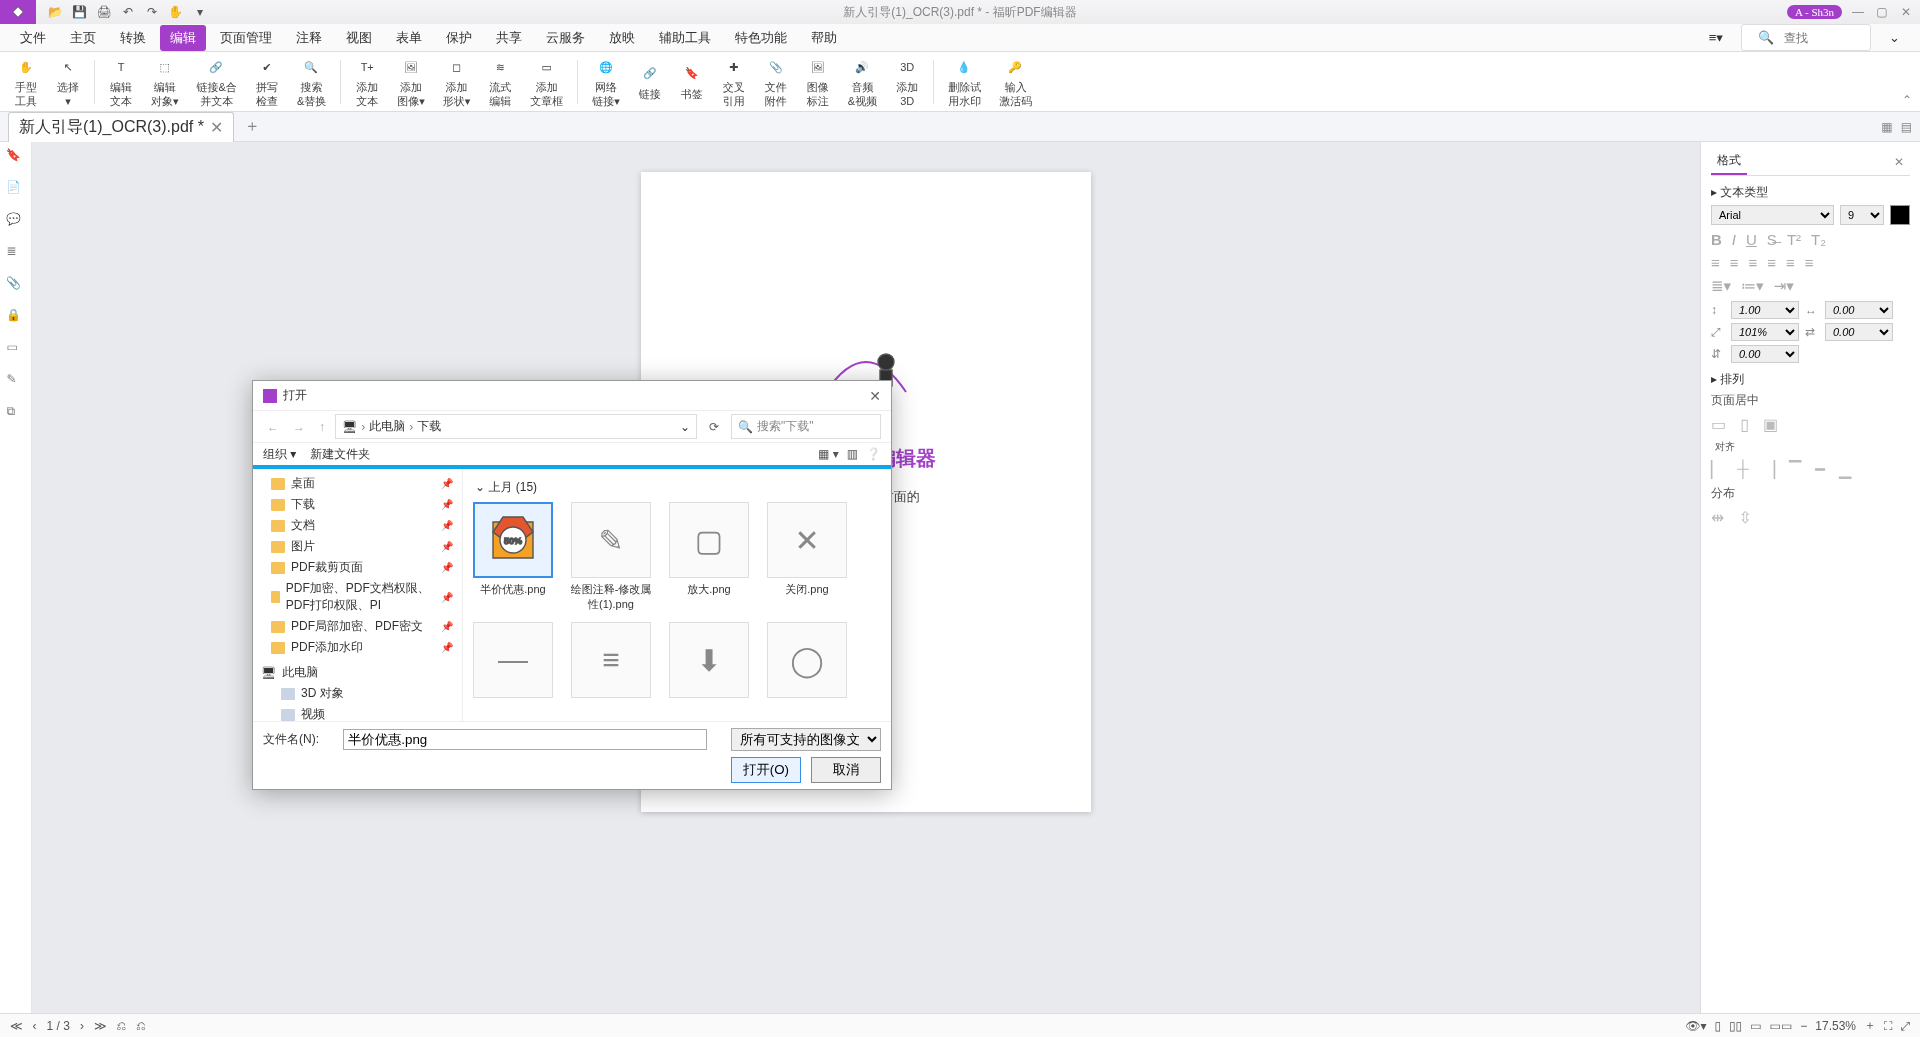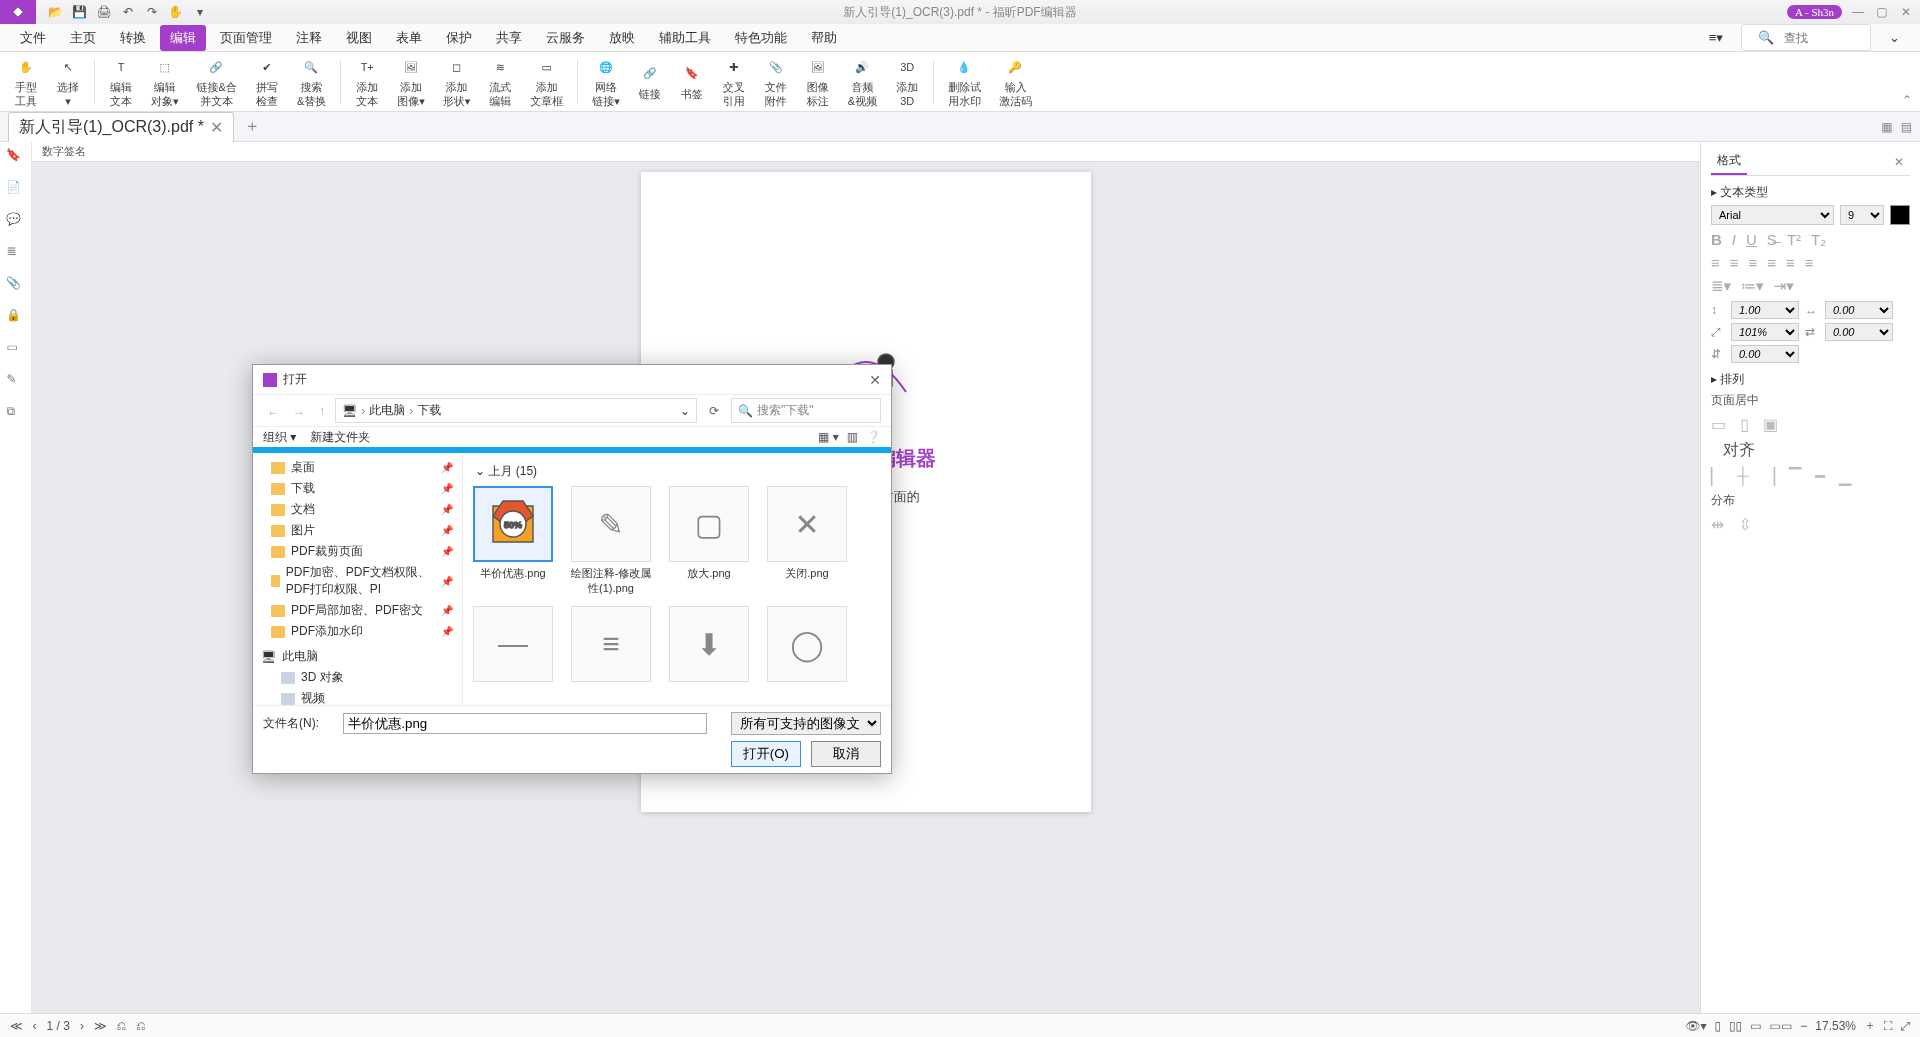--- a/index.html
+++ b/index.html
@@ -64,31 +64,31 @@
 .right-panel .num-field { display:flex; align-items:center; gap:4px; }
 .right-panel .num-field .lbl-ico { width:16px; color:#888; }
 .right-panel .num-field select { width:68px;font-style:italic; }
 .right-panel .align-row { display:flex; gap:14px; color:#bbb; font-size:16px; margin:6px 0; }
 
 
 .status-bar { height:24px; background:#fafafa; border-top:1px solid #ddd; display:flex; align-items:center; padding:0 10px; gap:10px; color:#555; font-size:12px; }
 .status-bar .right { margin-left:auto; display:flex; align-items:center; gap:8px; }
 
 
-.dialog { position:absolute; left:220px; top:222px; width:640px; height:410px; background:#fff; border:1px solid #999; box-shadow:0 4px 24px rgba(0,0,0,0.3); z-index:100; display:flex; flex-direction:column; }
+.dialog { position:absolute; left:220px; top:238px; width:640px; height:410px; background:#fff; border:1px solid #999; box-shadow:0 4px 24px rgba(0,0,0,0.3); z-index:100; display:flex; flex-direction:column; }
 .dlg-title { height:30px; display:flex; align-items:center; padding:0 10px; border-bottom:1px solid #eee; }
 .dlg-title .dlg-logo { width:14px; height:14px; background:#a23ec9; margin-right:6px; }
 .dlg-title .dlg-close { margin-left:auto; color:#666; cursor:pointer; font-size:14px; }
 .dlg-nav { height:32px; display:flex; align-items:center; padding:0 10px; border-bottom:1px solid #eee; gap:6px; }
 .dlg-nav .arrow { color:#aaa; padding:0 4px; }
 .dlg-nav .path { flex:1; border:1px solid #ddd; padding:3px 6px; display:flex; align-items:center; gap:4px; }
 .dlg-nav .path .sep { color:#888; }
 .dlg-nav .search { width:150px; border:1px solid #ddd; padding:3px 6px; display:flex; align-items:center; gap:4px; color:#888; }
 .dlg-nav .refresh { padding:0 6px; color:#666; }
-.dlg-toolbar { height:26px; display:flex; align-items:center; padding:0 10px; gap:14px; border-bottom:6px solid #0ea5e9; }
+.dlg-toolbar { height:26px; display:flex; align-items:center; padding:0 10px; gap:14px; border-bottom:4px solid #0ea5e9; }
 .dlg-toolbar .right { margin-left:auto; display:flex; align-items:center; gap:8px; color:#555; }
 .dlg-body { flex:1; display:flex; overflow:hidden; }
 .dlg-tree { width:210px; border-right:1px solid #eee; padding:4px; overflow:auto; }
 .dlg-tree .node { display:flex; align-items:center; gap:6px; padding:2px 4px 2px 14px; color:#333; }
 .dlg-tree .node .pin { margin-left:auto; color:#aaa; font-size:10px; }
 .dlg-tree .node.indent2 { padding-left:24px; }
 .dlg-tree .node .folder-ico { width:14px; height:12px; background:#f6c35b; border-radius:1px; }
 .dlg-tree .node .disk-ico { width:14px; height:12px; background:#c9d4e4; border-radius:1px; }
 .dlg-tree .cat { padding:6px 4px 2px 4px; color:#333; display:flex; align-items:center; gap:6px; }
 .dlg-files { flex:1; padding:6px; overflow:auto; position:relative; }
@@ -298,21 +298,20 @@
     <span class="rail-ico">💬</span>
     <span class="rail-ico">≣</span>
     <span class="rail-ico">📎</span>
     <span class="rail-ico">🔒</span>
     <span class="rail-ico">▭</span>
     <span class="rail-ico">✎</span>
     <span class="rail-ico">⧉</span>
   </div>
 
   <div class="canvas-wrap">
-    <div class="top-ruler">数字签名</div>
     <div class="doc-area">
       <div class="page">
         <div class="illus">
           <svg width="120" height="90" viewBox="0 0 120 90">
             <path d="M20 70 Q60 10 100 70" stroke="#a23ec9" stroke-width="2" fill="none"></path>
             <circle cx="80" cy="40" r="8" fill="#333"></circle>
             <rect x="74" y="48" width="12" height="16" fill="#333"></rect>
           </svg>
         </div>
         <div class="heading">福昕PDF编辑器</div>
@@ -519,21 +518,21 @@
           <select><option>0.00</option></select>
         </div>
     </div>
     <div class="sect-title">▸ <span>排列</span></div>
     <div style="font-size:12px;color:#555;margin:4px 0">页面居中</div>
     <div class="align-row">
       <span>▭</span>
       <span>▯</span>
       <span>▣</span>
     </div>
-    <div style="font-size:16px;color:#555;margin:4px 12px">对齐</div>
+    <div style="font-size:10px;color:#555;margin:4px 4px">对齐</div>
     <div class="align-row">
       <span>▏</span>
       <span>┼</span>
       <span>▕</span>
       <span>▔</span>
       <span>━</span>
       <span>▁</span>
     </div>
     <div style="font-size:12px;color:#555;margin:4px 0">分布</div>
     <div class="align-row">

